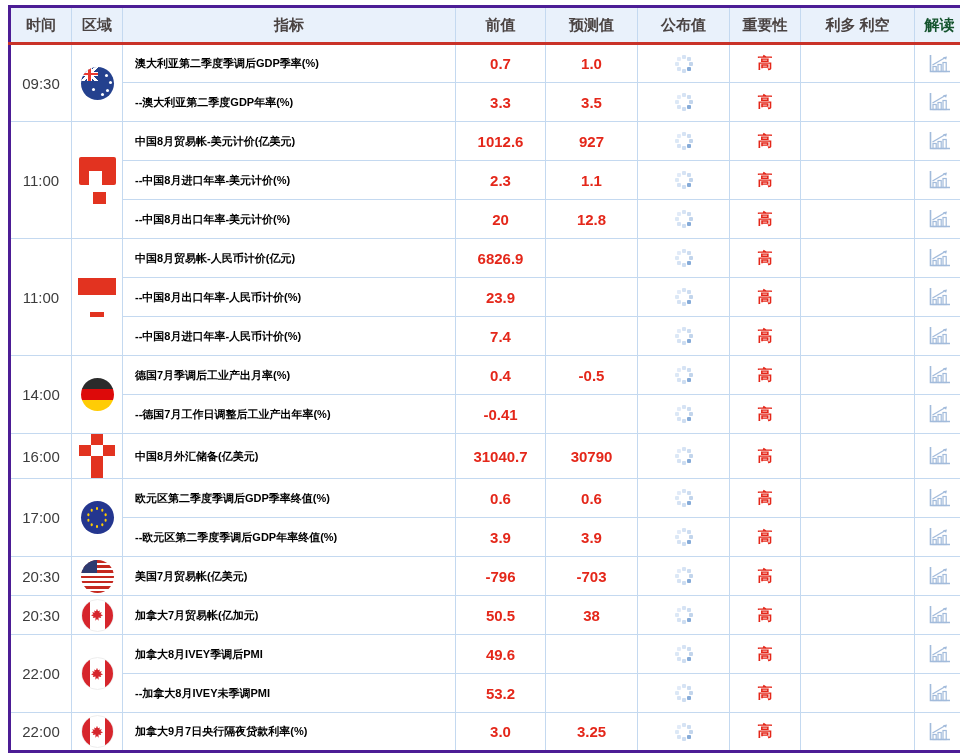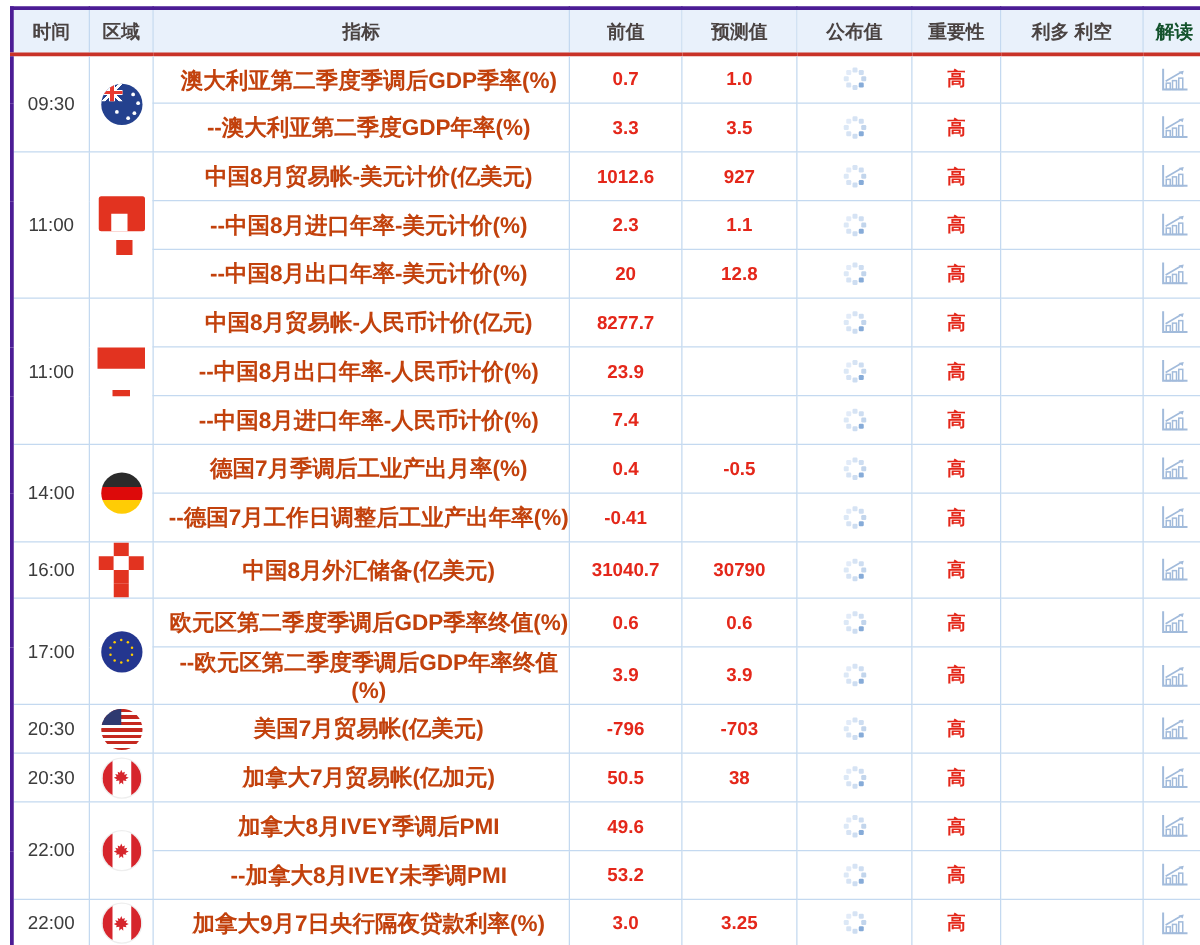--- a/index.html
+++ b/index.html
@@ -10,21 +10,21 @@
   col.c-time{width:62px}col.c-region{width:51px}col.c-indicator{width:333px}
   col.c-prev{width:90px}col.c-forecast{width:92px}col.c-pub{width:92px}
   col.c-imp{width:71px}col.c-bull{width:114px}col.c-interp{width:51px}
   th,td{border:1px solid #c4d9f0;padding:0;overflow:hidden}
   thead th{background:#e9f1fb;height:37px;font-size:15px;font-weight:bold;color:#4a4342;
     border-bottom:3px solid #c93228;text-align:center}
   thead th.col-interpretation{color:#14532d}
   tbody td{height:39px;background:#fff}
   .time-cell{text-align:center;color:#3c3c3c;font-size:15px;font-weight:normal}
   .region-cell{text-align:center;vertical-align:middle}
-  .indicator-cell{color:#c2410c;font-weight:bold;font-size:18px;text-align:center;padding-left:12px}
+  .indicator-cell{color:#000000;font-weight:bold;font-size:11px;text-align:left;padding-left:12px}
   .value-cell{color:#e4271a;font-weight:bold;font-size:15px;text-align:center}
   .published-cell,.interpret-cell,.bullish-cell{text-align:center}
   
   .spinner{display:inline-block;width:18px;height:18px;position:relative;vertical-align:middle}
   .spinner::before{content:"";position:absolute;left:50%;top:50%;width:4px;height:4px;
     margin:-2px 0 0 -2px;border-radius:1px;background:transparent;
     box-shadow:0 -7px 0 #d6e3f4,5px -5px 0 #cdddf1,7px 0 0 #c2d5ec,5px 5px 0 #86abd8,
       0 7px 0 #cdddf1,-5px 5px 0 #d6e3f4,-7px 0 0 #dce8f6,-5px -5px 0 #e2ebf8;}
   
   .chart-ic{display:inline-block;width:23px;height:20px;vertical-align:middle;cursor:pointer}
@@ -183,21 +183,21 @@
               <rect x="10" y="10.5" width="3.2" height="7" fill="none" stroke="#a2bbdb" stroke-width="1.2"></rect>
               <rect x="15" y="8.5" width="3.2" height="9" fill="none" stroke="#a2bbdb" stroke-width="1.2"></rect>
               <path d="M4.5 11 L16.5 4" fill="none" stroke="#a2bbdb" stroke-width="1.4"></path>
               <path d="M19 2.6 l-4.2 0.7 3.3 2.5 z" fill="#a2bbdb"></path>
             </svg></span></td>
       </tr>
       <tr>
         <td class="time-cell" rowspan="3">11:00</td>
         <td class="region-cell" rowspan="3"><span class="cnbroken cn-b"><i class="bar"></i><i class="dash"></i></span></td>
         <td class="indicator-cell">中国8月贸易帐-人民币计价(亿元)</td>
-        <td class="value-cell">8277.7</td>
+        <td class="value-cell">6826.9</td>
         <td class="value-cell"></td>
         <td class="published-cell"><span class="spinner"></span></td>
         <td class="value-cell">高</td>
         <td class="bullish-cell"></td>
         <td class="interpret-cell"><span class="chart-ic"><svg width="23" height="20" viewBox="0 0 23 20">
               <path d="M2.5 1 V17.5 H22" fill="none" stroke="#a2bbdb" stroke-width="1.6"></path>
               <rect x="5" y="12.5" width="3.2" height="5" fill="none" stroke="#a2bbdb" stroke-width="1.2"></rect>
               <rect x="10" y="10.5" width="3.2" height="7" fill="none" stroke="#a2bbdb" stroke-width="1.2"></rect>
               <rect x="15" y="8.5" width="3.2" height="9" fill="none" stroke="#a2bbdb" stroke-width="1.2"></rect>
               <path d="M4.5 11 L16.5 4" fill="none" stroke="#a2bbdb" stroke-width="1.4"></path>

